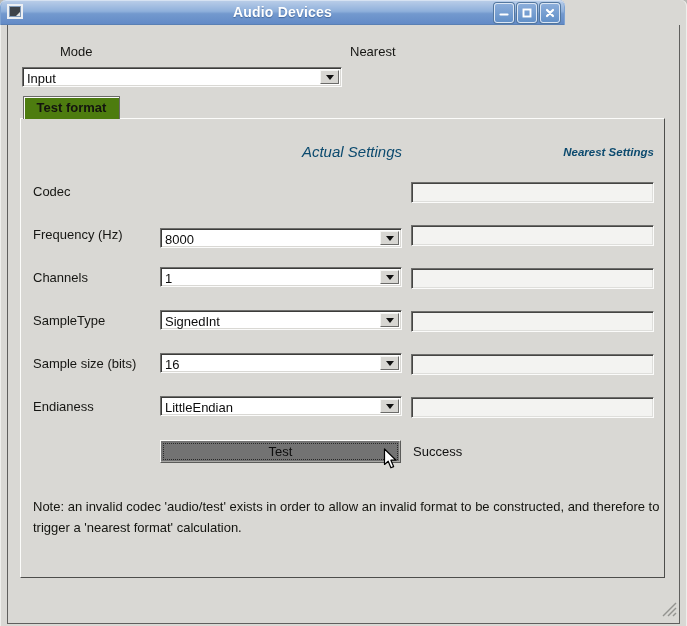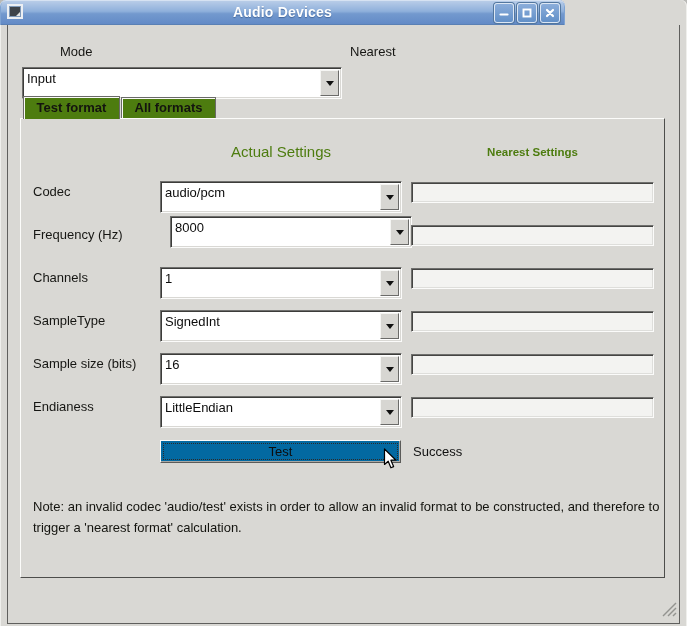--- a/index.html
+++ b/index.html
@@ -15,44 +15,44 @@
   .win-icon{position:absolute;left:7px;top:4px;width:17px;height:17px;}
   .controls{position:absolute;right:5px;top:3px;display:flex;gap:3px;}
   .wbtn{width:18px;height:18px;border-radius:3px;border:1px solid #dde7f4;
     background:linear-gradient(#8badda,#6290c8);box-shadow:0 0 0 1px #53779f;
     display:flex;align-items:center;justify-content:center;}
   
   .client{position:absolute;left:7px;right:7px;top:25px;bottom:2px;background:#d9d8d4;
     border:1px solid #5f5f5d;border-top:none;}
   .lbl{position:absolute;font-size:13px;color:#161613;white-space:nowrap;}
   
-  .combo{position:absolute;background:#ffffff;height:32px;box-sizing:border-box;
+  .combo{position:absolute;background:#ffffff;height:20px;box-sizing:border-box;
     border:1px solid;border-color:#6f6f6d #fbfbfa #fbfbfa #6f6f6d;
     box-shadow:inset 1px 1px 0 #3c3c3a, inset -1px -1px 0 #d9d8d4;}
   .cval{position:absolute;left:4px;top:3px;font-size:13px;color:#0c0c0c;white-space:nowrap;}
   .carrow{position:absolute;right:2px;top:2px;bottom:2px;width:17px;background:#d7d6d2;
     border:1px solid;border-color:#f5f5f3 #6b6b69 #6b6b69 #f5f5f3;
     display:flex;align-items:center;justify-content:center;}
   .tri{width:0;height:0;border-left:4px solid transparent;border-right:4px solid transparent;
     border-top:5px solid #111111;}
   .nfield{position:absolute;height:21px;box-sizing:border-box;background:#f3f3f1;
     border:1px solid;border-color:#6f6f6d #fbfbfa #fbfbfa #6f6f6d;
     box-shadow:inset 1px 1px 0 #454543, inset -1px -1px 0 #dededb;}
   
   .tab{position:absolute;box-sizing:border-box;background:#4d7c0f;font-size:13px;color:#14140f;
     text-align:center;border:1px solid #6a6a68;border-bottom:none;
     box-shadow:inset 1px 1px 0 #fafaf8;border-radius:1px 1px 0 0;font-weight:bold;}
   .tab.active{z-index:3;}
   .panel{position:absolute;left:20px;top:118px;width:645px;height:460px;box-sizing:border-box;
     background:#d9d8d4;border:1px solid;border-color:#fcfcfa #4d4d4b #4d4d4b #fcfcfa;z-index:1;}
-  .colhead{position:absolute;color:#4d7c0f;text-align:center;z-index:2;}
+  .colhead{position:absolute;font-style:italic;color:#0c4a6e;text-align:right;z-index:2;}
   .row-label{position:absolute;left:33px;font-size:13px;color:#161613;z-index:2;white-space:nowrap;}
   
   .pushbtn{position:absolute;left:160px;top:440px;width:241px;height:23px;box-sizing:border-box;
-    background:#0369a1;border:1px solid;border-color:#fbfbf9 #5b5b59 #5b5b59 #fbfbf9;
+    background:#737373;border:1px solid;border-color:#fbfbf9 #5b5b59 #5b5b59 #fbfbf9;
     box-shadow:inset -1px -1px 0 #a8a8a5;z-index:2;}
   .focusrect{position:absolute;left:2px;right:2px;top:2px;bottom:2px;border:1px dotted #2a2a2a;
     display:flex;align-items:center;justify-content:center;font-size:13px;color:#0d0d0d;}
   .status{position:absolute;left:413px;top:444px;font-size:13px;color:#111111;z-index:2;white-space:nowrap;}
   .note{position:absolute;left:33px;top:496px;width:636px;font-size:13px;line-height:21px;
     color:#14140f;z-index:2;}
   .cursor{position:absolute;left:383px;top:448px;z-index:9;}
   .grip{position:absolute;right:10px;bottom:5px;z-index:2;}
 </style>
 </head>
@@ -94,38 +94,31 @@
   <div class="combo" style="left:22px;top:67px;width:320px;">
     <span class="cval">Input</span>
     <span class="carrow">
         <i class="tri"></i>
       </span>
   </div>
 
   <span class="lbl" style="left:350px;top:44px;">Nearest</span>
 
   <div class="tab active" style="left:23px;top:96px;width:97px;height:23px;line-height:22px;">Test format</div>
-  <div class="tab" style="left:121px;top:97px;width:95px;height:21px;line-height:20px;">All formats</div>
 
   <div class="panel"></div>
 
   <span class="colhead" style="left:160px;top:143px;width:242px;font-size:15px;">Actual Settings</span>
   <span class="colhead" style="left:411px;top:146px;width:243px;font-size:11.5px;font-weight:bold;">Nearest Settings</span>
 
   <span class="row-label" style="top:184px;">Codec</span>
-  <div class="combo" style="left:160px;top:181px;width:242px;z-index:2;">
-    <span class="cval">audio/pcm</span>
-    <span class="carrow">
-        <i class="tri"></i>
-      </span>
-  </div>
   <div class="nfield" style="left:411px;top:182px;width:243px;z-index:2;"></div>
 
   <span class="row-label" style="top:227px;">Frequency (Hz)</span>
-  <div class="combo" style="left:160px;top:216px;width:242px;z-index:2;margin-left:10px;">
+  <div class="combo" style="left:160px;top:228px;width:242px;z-index:2;">
     <span class="cval">8000</span>
     <span class="carrow">
         <i class="tri"></i>
       </span>
   </div>
   <div class="nfield" style="left:411px;top:225px;width:243px;z-index:2;"></div>
 
   <span class="row-label" style="top:270px;">Channels</span>
   <div class="combo" style="left:160px;top:267px;width:242px;z-index:2;">
     <span class="cval">1</span>

